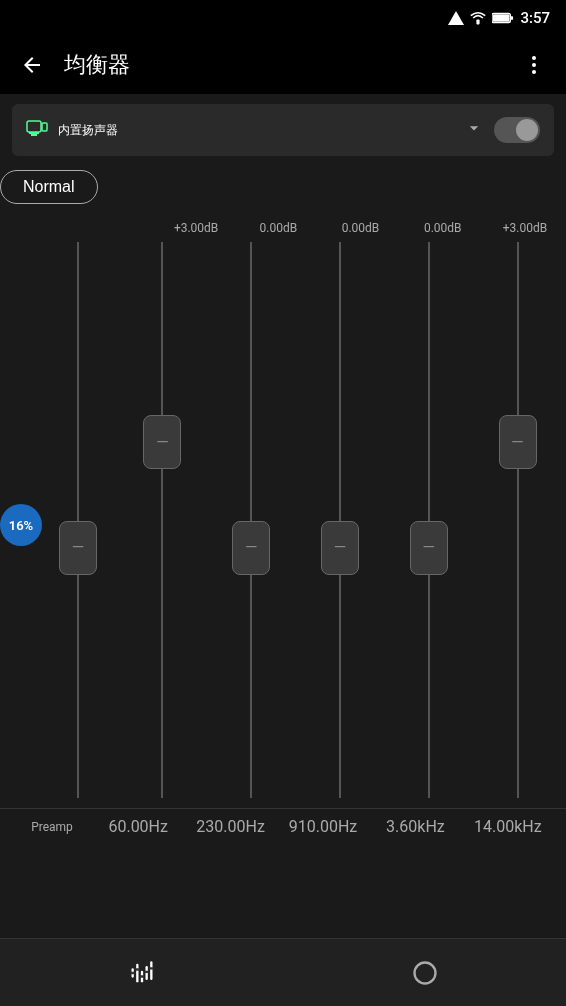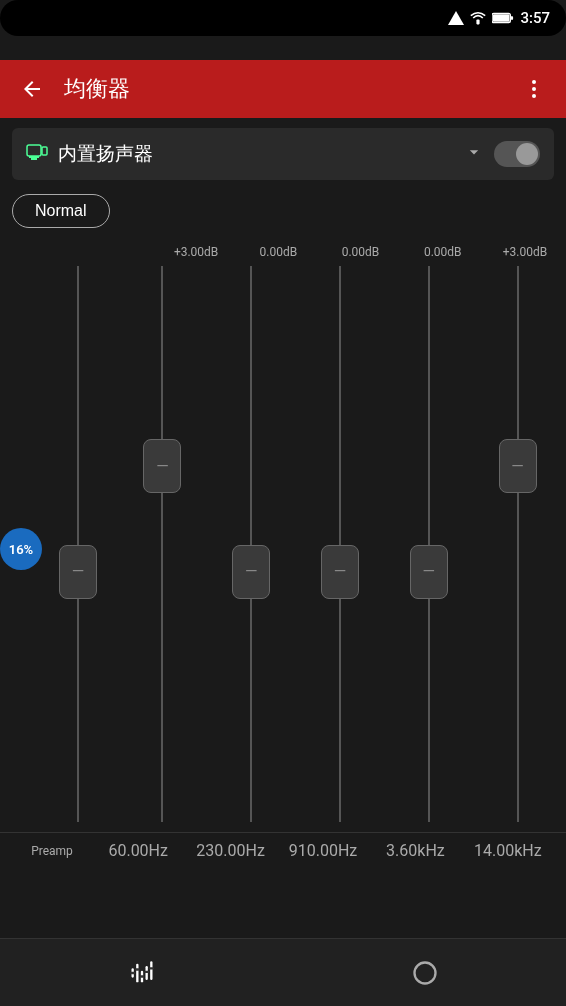--- a/index.html
+++ b/index.html
@@ -15,42 +15,40 @@
 
     
     .status-bar {
       background: #000;
       height: 36px;
       display: flex;
       align-items: center;
       justify-content: flex-end;
       padding: 16px 16px;
       gap: 6px;
-      border-radius: 18px;
     }
     .status-icons {
       display: flex;
       align-items: center;
       gap: 6px;
     }
     .status-time {
       font-size: 15px;
       color: #fff;
       font-weight: 500;
     }
 
     
     .top-bar {
-      background: #b91c1c;
+      background: #000000;
       height: 58px;
       display: flex;
       align-items: center;
       padding: 0 12px;
       gap: 12px;
-      margin-top: 24px;
     }
     .back-btn {
       color: #fff;
       font-size: 24px;
       cursor: pointer;
       width: 40px;
       height: 40px;
       display: flex;
       align-items: center;
       justify-content: center;
@@ -83,21 +81,21 @@
       align-items: center;
       padding: 0 14px;
       gap: 10px;
     }
     .device-icon {
       color: #4cff96;
       font-size: 18px;
     }
     .device-name {
       flex: 1;
-      font-size: 19px;
+      font-size: 12px;
       color: #fff;
     }
     .device-dropdown {
       color: #aaa;
       font-size: 20px;
     }
     .toggle-switch {
       width: 46px;
       height: 26px;
       background: #555;
@@ -111,21 +109,21 @@
       width: 22px;
       height: 22px;
       background: #999;
       border-radius: 50%;
       top: 2px;
       right: 2px;
     }
 
     
     .preset-area {
-      padding: 4px 12px 0 12px;
+      padding: 4px 12px 0 0;
     }
     .preset-btn {
       border: 1.5px solid #aaa;
       background: transparent;
       color: #fff;
       border-radius: 20px;
       padding: 7px 22px;
       font-size: 16px;
       cursor: pointer;
     }

